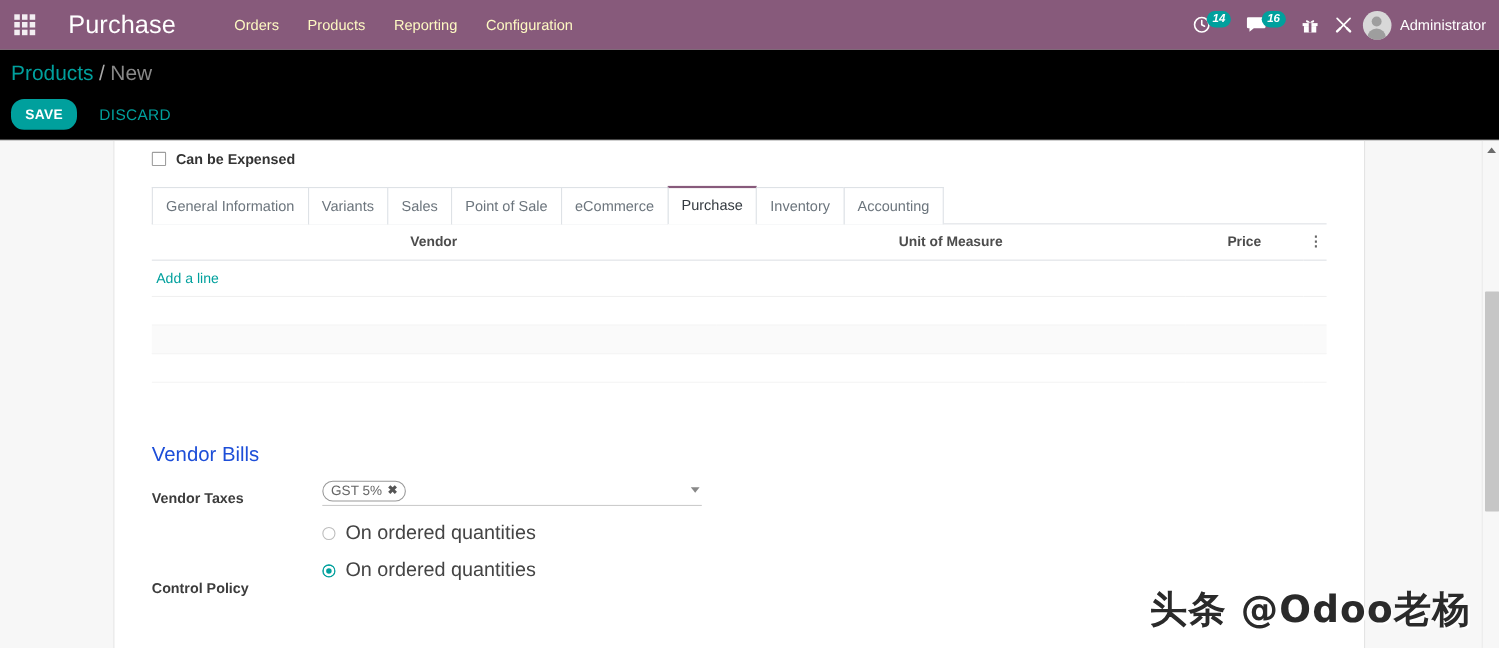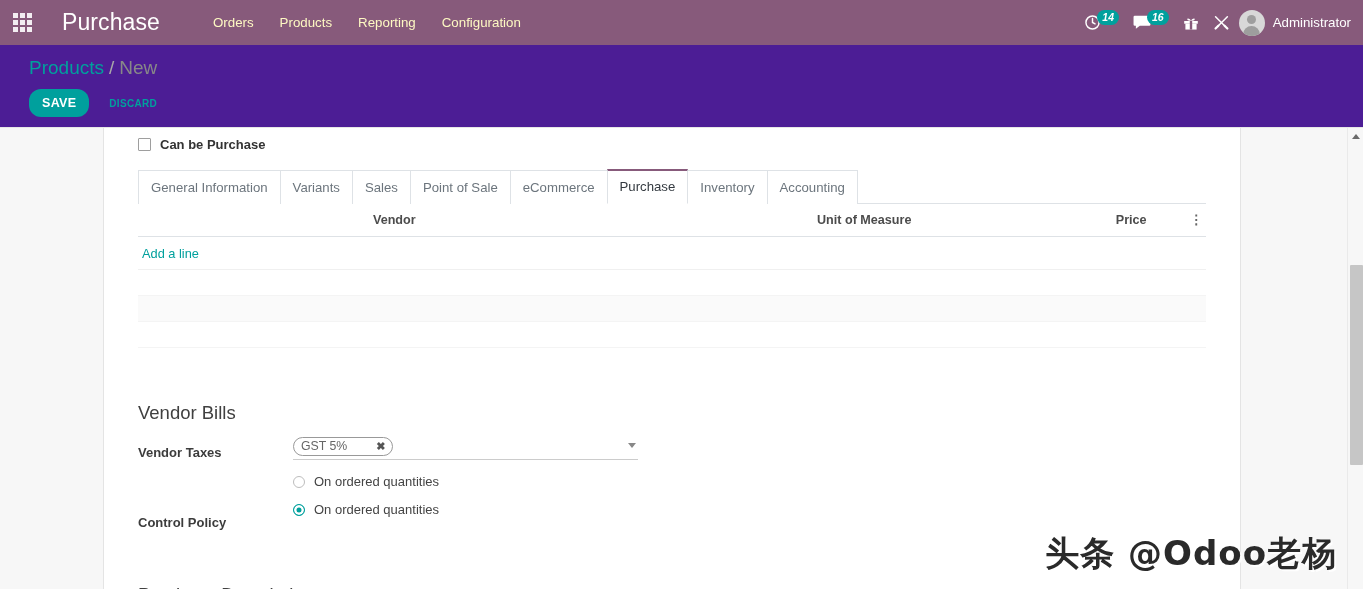--- a/index.html
+++ b/index.html
@@ -73,35 +73,35 @@
     position: absolute; width: 9px; height: 9px; border-radius: 50%;
     background: #9e9e9e; left: 8.5px; top: 5px;
   }
   .avatar .body {
     position: absolute; width: 17px; height: 12px; border-radius: 9px 9px 0 0;
     background: #9e9e9e; left: 4.5px; top: 16px;
   }
   .nav-user span { font-size: 13.3px; color: #fff; white-space: nowrap; }
 
   
-  .cp { background: #4c1d95; padding: 0 29px; border-bottom: 1px solid #e6e6e6; height: 83px;}
+  .cp { background: #000000; padding: 0 10px; border-bottom: 1px solid #e6e6e6; height: 83px;}
   .breadcrumb { padding-top: 12px; font-size: 19px; }
   .breadcrumb .crumb-link { color: #00A09D; text-decoration: none; cursor: pointer; }
   .breadcrumb .sep { color: #a9a9a9; margin: 0 5px; }
   .breadcrumb .crumb-cur { color: #888; }
   .cp-buttons { margin-top: 10px; display: flex; align-items: center; }
   .btn-save {
     background: #00A09D; color: #fff; border: none;
     font-size: 12.5px; font-weight: bold; letter-spacing: .3px;
     padding: 7px 13px; cursor: pointer; border-radius: 12px;
     font-family: inherit;
   }
   .btn-discard {
     background: transparent; border: none; color: #00A09D;
-    font-size: 10px; font-weight: bold; letter-spacing: .3px;
+    font-size: 14px; font-weight: normal; letter-spacing: .3px;
     padding: 7px 13px; margin-left: 7px; cursor: pointer;
     font-family: inherit;
   }
 
   
   .content {
     position: relative;
     height: calc(589px - 45px - 83px);
     background: #f7f7f7;
     overflow: hidden;
@@ -155,60 +155,60 @@
   th.col-price { text-align: right; width: 10%; }
   th.col-opt { width: 22px; text-align: center !important; padding-right: 2px !important;}
   .optdots { color: #666; font-size: 13px; line-height: 10px; letter-spacing: 0; }
   td.addline-cell { padding: 7px 4px; border-bottom: 1px solid #f0f0f0; }
   .addline { color: #00A09D; font-size: 12.8px; cursor: pointer; }
   tr.filler td { height: 26px; border-bottom: 1px solid #f4f4f4; }
   tr.filler.striped td { background: #fafafa; }
 
   
   .group-title {
-    font-size: 18.5px; color: #404040; font-weight: 400;
+    font-size: 18.5px; color: #1d4ed8; font-weight: 400;
     margin-top: 54px; margin-bottom: 10px;
   }
   .fieldrow { display: flex; align-items: flex-end; margin-bottom: 4px; min-height: 26px; margin-top: 10px; }
   .flabel {
     width: 155px; flex: 0 0 155px;
     font-size: 13px; font-weight: bold; color: #3c3c3c;
     padding-top: 4px;
   }
   .fvalue { flex: 1; max-width: 345px; }
   .many2many {
     border-bottom: 1px solid #ccc; min-height: 24px;
     display: flex; align-items: center; position: relative;
     padding-bottom: 2px;
   }
   .tag {
     display: inline-flex; align-items: center;
     border: 1px solid #999; border-radius: 11px;
     padding: 1px 7px 2px 7px; font-size: 12.3px; color: #666;
-    background: #fff; line-height: 14px; gap: 24px;
+    background: #fff; line-height: 14px;
   }
   .tag .x { margin-left: 5px; font-size: 11px; color: #555; cursor: pointer; font-weight: bold;}
   .caret-dn {
     position: absolute; right: 2px; top: 7px;
     width: 0; height: 0;
     border-left: 4px solid transparent; border-right: 4px solid transparent;
     border-top: 5px solid #888; cursor: pointer;
   }
   .radio-line { display: flex; align-items: center; margin-bottom: 13px; }
   .radio-line:first-child { margin-top: 4px; }
   .radio {
     width: 12px; height: 12px; border-radius: 50%;
     border: 1px solid #bdbdbd; background: #fff;
     margin-right: 9px; flex: 0 0 12px; cursor: pointer;
   }
   .radio.on {
     border: 1px solid #00A09D; background: #00A09D;
     box-shadow: inset 0 0 0 2.5px #fff;
   }
-  .radio-lbl { font-size: 13px; color: #444; }
+  .radio-lbl { font-size: 18px; color: #444; }
 
   
   .watermark {
     position: absolute; right: 26px; bottom: 12px;
     font-size: 34px; font-weight: bold; color: #2a2a2a;
     font-family: "DejaVu Sans", sans-serif;
     letter-spacing: 1px; white-space: nowrap;
     text-shadow: 2px 2px 0 rgba(255,255,255,.85);
     pointer-events: none; z-index: 6;
   }
@@ -318,21 +318,21 @@
   </div>
 </div>
 
 <div class="content">
   <div class="sheet-wrap">
     <div class="sheet">
       <div class="sheet-inner">
 
         <div class="chk-row">
           <span class="chkbox"></span>
-          <span class="chk-label">Can be Purchase</span>
+          <span class="chk-label">Can be Expensed</span>
         </div>
 
         <div class="tabs">
           <div class="tab">General Information</div>
           <div class="tab">Variants</div>
           <div class="tab">Sales</div>
           <div class="tab">Point of Sale</div>
           <div class="tab">eCommerce</div>
           <div class="tab active">Purchase</div>
           <div class="tab">Inventory</div>

